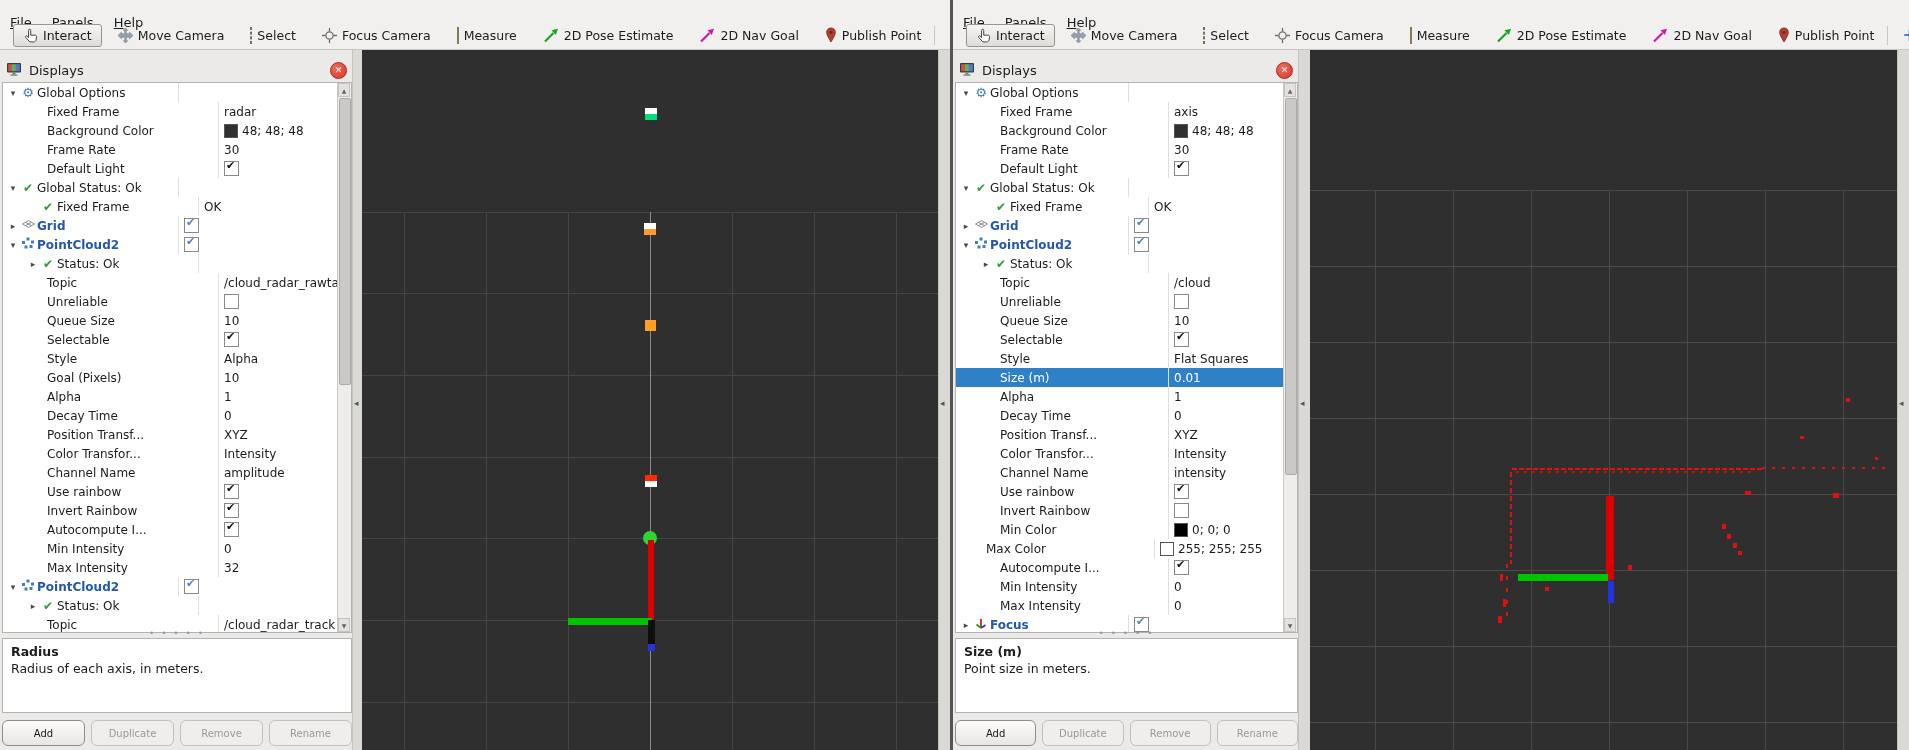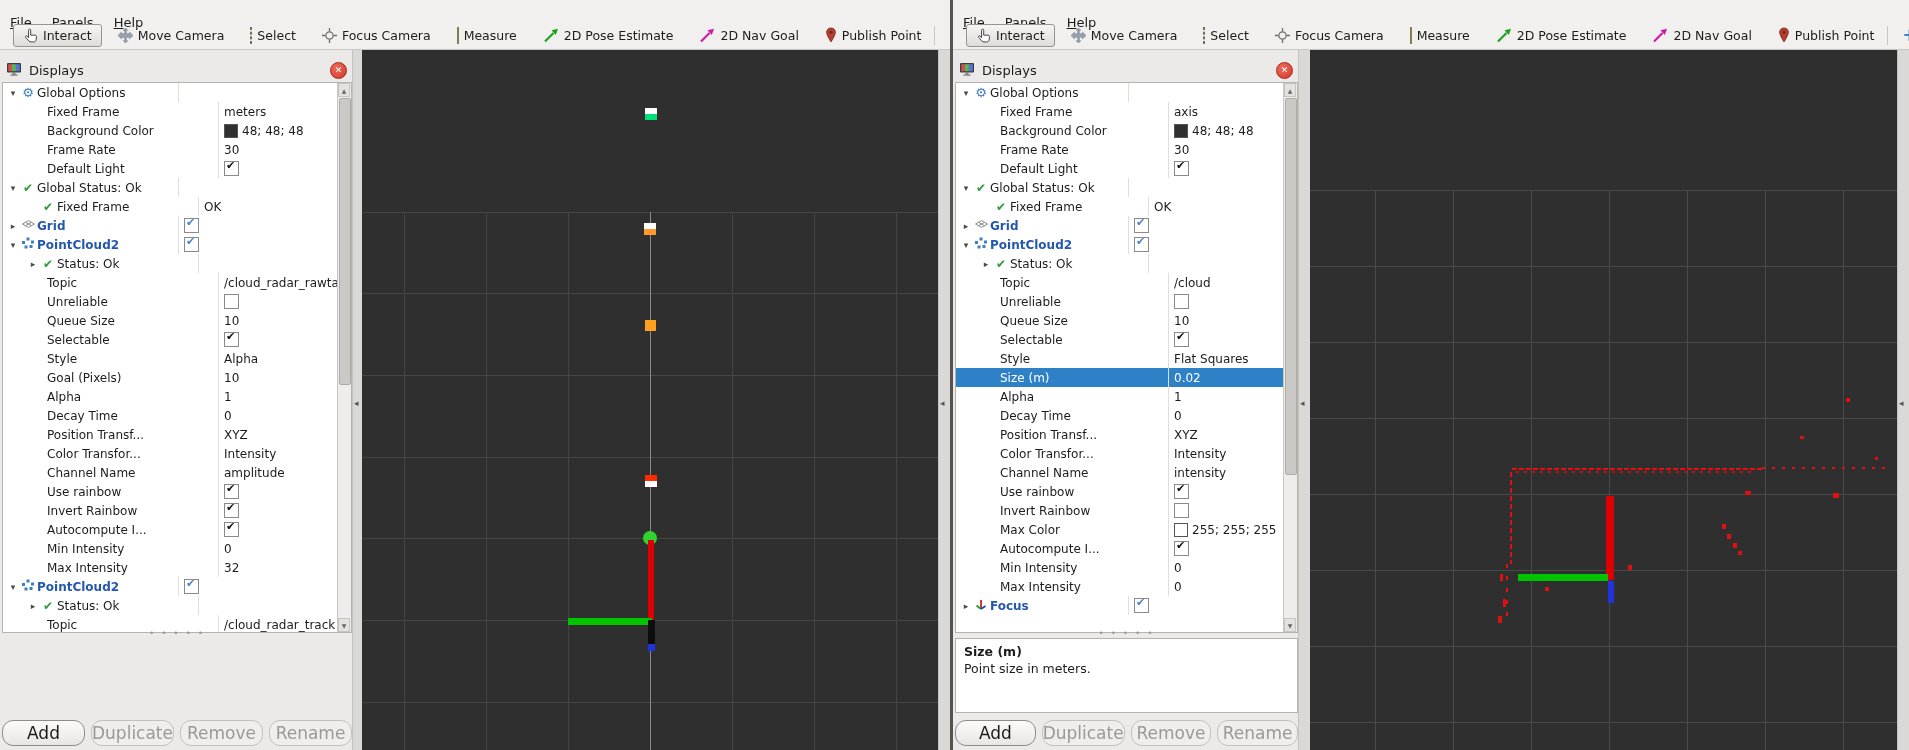--- a/index.html
+++ b/index.html
@@ -72,21 +72,21 @@
   .sarrow.up{top:0;} .sarrow.dn{bottom:0;}
   .sthumb{position:absolute;left:1px;width:10px;background:#cbc9c6;
     border:1px solid #aeaca9;border-radius:2px;}
   .splitdots{position:absolute;left:0;right:0;top:573px;height:7px;text-align:center;
     font-size:9px;line-height:5px;color:#999;letter-spacing:2px;}
   .descbox{position:absolute;top:580px;left:0;right:0;height:75px;background:#fff;
     border:1px solid #b5b3b0;box-sizing:border-box;padding:5px 8px;font-size:12.5px;}
   .desc-title{font-weight:bold;}
   .desc-body{margin-top:2px;}
   .btnrow{position:absolute;top:662px;left:0;right:0;height:26px;display:flex;gap:6px;}
-  .pbtn{flex:1;border:1px solid #8f8d89;border-radius:11px;font-size:17px;
+  .pbtn{flex:1;border:1px solid #8f8d89;border-radius:6px;font-size:10px;
     background:linear-gradient(#fcfbfa,#e8e6e3);display:flex;align-items:center;
     justify-content:center;color:#1a1a1a;}
   .pbtn.disabled{border-color:#c3c1be;background:#f0eeec;color:#9b9995;}
   
   .strip{position:absolute;top:0;bottom:0;background:#dbd9d6;
     border-left:1px solid #c4c2bf;border-right:1px solid #c4c2bf;}
   .strip span{position:absolute;top:348px;left:1px;color:#555;font-size:9px;}
   
   .viewport{position:absolute;top:0;bottom:0;background:#2f2f2f;overflow:hidden;}
   .gl{position:absolute;}
@@ -192,21 +192,21 @@
                 </span>
                 <span class="tname">Global Options</span>
               </div>
               <div class="tvaluecell"></div>
             </div>
             <div class="trow">
               <div class="tlabelcell" style="padding-left: 44px;">
                 <span class="tname">Fixed Frame</span>
               </div>
               <div class="tvaluecell">
-                <span class="tval">meters</span>
+                <span class="tval">radar</span>
               </div>
             </div>
             <div class="trow">
               <div class="tlabelcell" style="padding-left: 44px;">
                 <span class="tname">Background Color</span>
               </div>
               <div class="tvaluecell">
                 <span class="swatch" style="background: rgb(48, 48, 48);"></span>
                 <span class="tval">48; 48; 48</span>
               </div>
@@ -477,20 +477,24 @@
               </div>
             </div>
           </div>
         <div class="vscroll">
             <div class="sarrow up">▲</div>
             <div class="sthumb" style="top: 15px; height: 285px;"></div>
             <div class="sarrow dn">▼</div>
           </div>
       </div>
       <div class="splitdots">• • • • •</div>
+      <div class="descbox">
+        <div class="desc-title">Radius</div>
+        <div class="desc-body">Radius of each axis, in meters.</div>
+      </div>
       <div class="btnrow">
           <div class="pbtn">Add</div>
           <div class="pbtn disabled">Duplicate</div>
           <div class="pbtn disabled">Remove</div>
           <div class="pbtn disabled">Rename</div>
         </div>
     </div>
     <div class="strip strip-l" style="left: 352px; width: 10px;">
         <span>◂</span>
       </div>
@@ -773,21 +777,21 @@
               </div>
               <div class="tvaluecell">
                 <span class="tval">Flat Squares</span>
               </div>
             </div>
             <div class="trow sel">
               <div class="tlabelcell" style="padding-left: 44px;">
                 <span class="tname">Size (m)</span>
               </div>
               <div class="tvaluecell">
-                <span class="tval">0.02</span>
+                <span class="tval">0.01</span>
               </div>
             </div>
             <div class="trow">
               <div class="tlabelcell" style="padding-left: 44px;">
                 <span class="tname">Alpha</span>
               </div>
               <div class="tvaluecell">
                 <span class="tval">1</span>
               </div>
             </div>
@@ -836,20 +840,29 @@
             <div class="trow">
               <div class="tlabelcell" style="padding-left: 44px;">
                 <span class="tname">Invert Rainbow</span>
               </div>
               <div class="tvaluecell">
                 <span class="cbox dark"></span>
               </div>
             </div>
             <div class="trow">
               <div class="tlabelcell" style="padding-left: 44px;">
+                <span class="tname">Min Color</span>
+              </div>
+              <div class="tvaluecell">
+                <span class="swatch" style="background: rgb(0, 0, 0);"></span>
+                <span class="tval">0; 0; 0</span>
+              </div>
+            </div>
+            <div class="trow">
+              <div class="tlabelcell" style="padding-left: 30px;">
                 <span class="tname">Max Color</span>
               </div>
               <div class="tvaluecell">
                 <span class="swatch" style="background: rgb(255, 255, 255);"></span>
                 <span class="tval">255; 255; 255</span>
               </div>
             </div>
             <div class="trow">
               <div class="tlabelcell" style="padding-left: 44px;">
                 <span class="tname">Autocompute I...</span>

